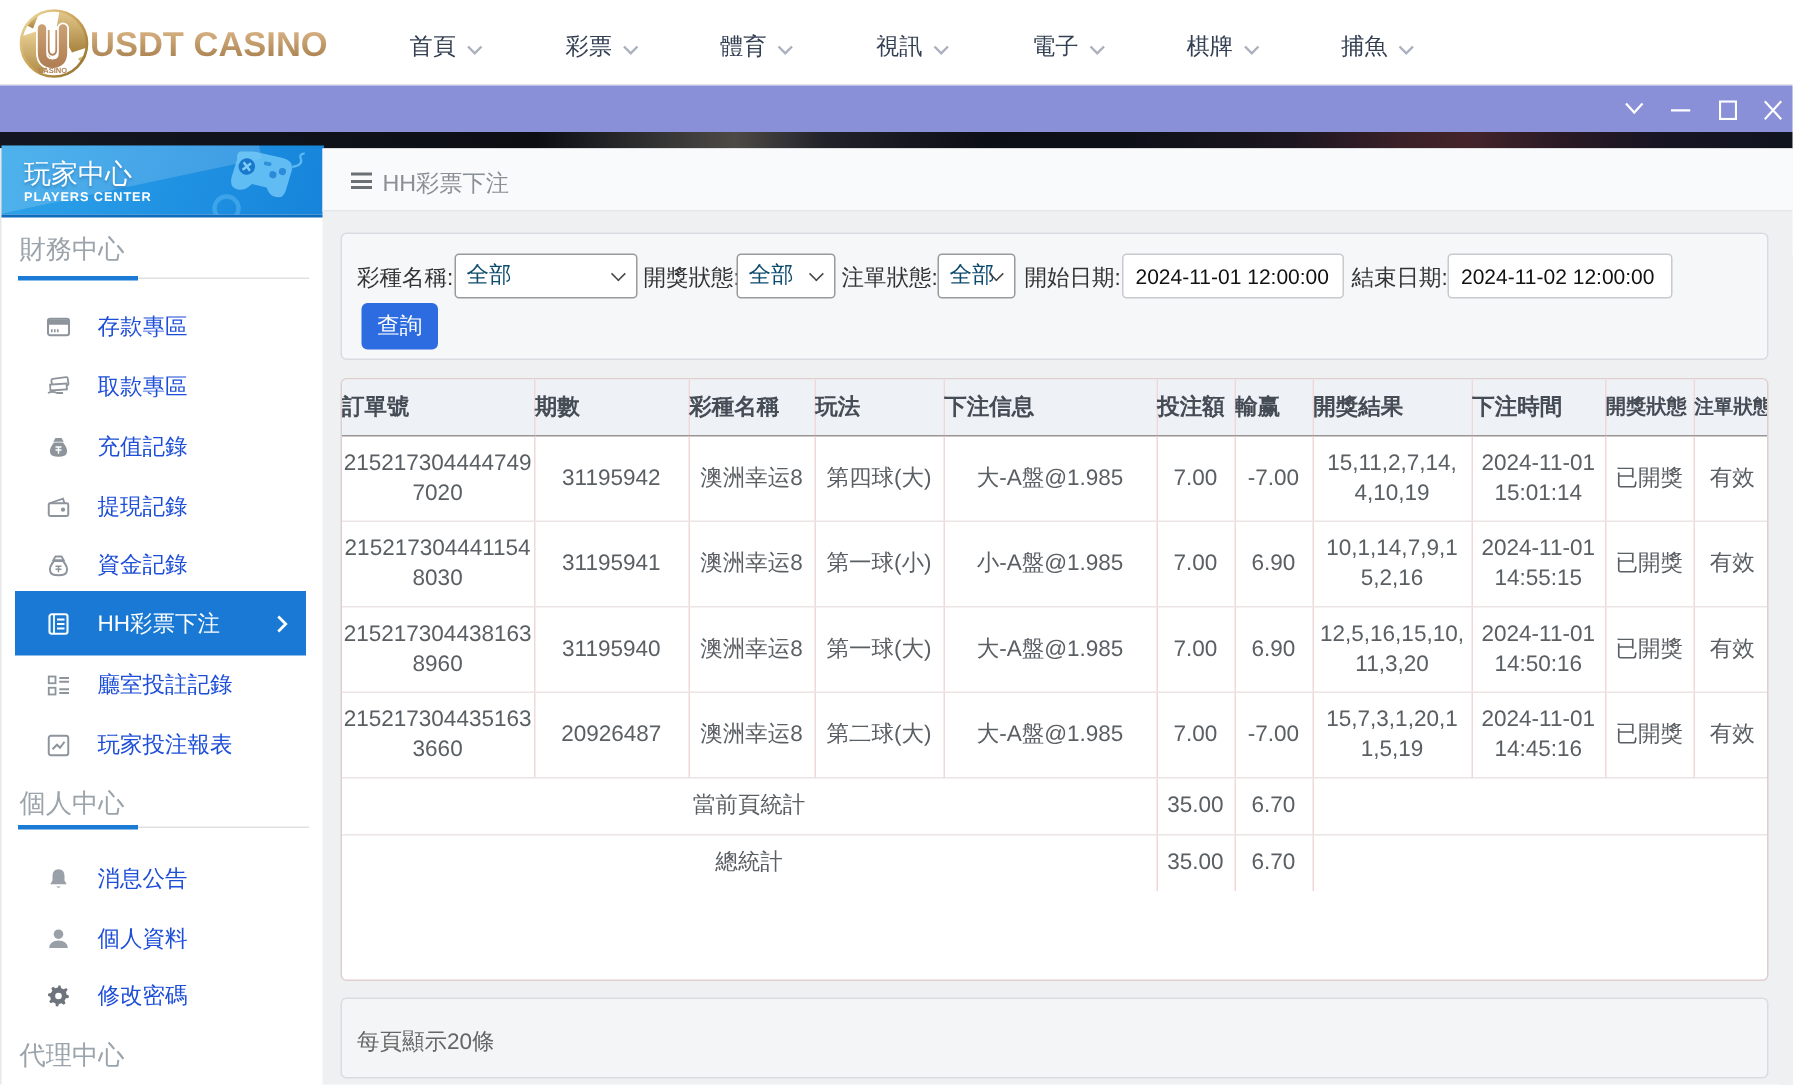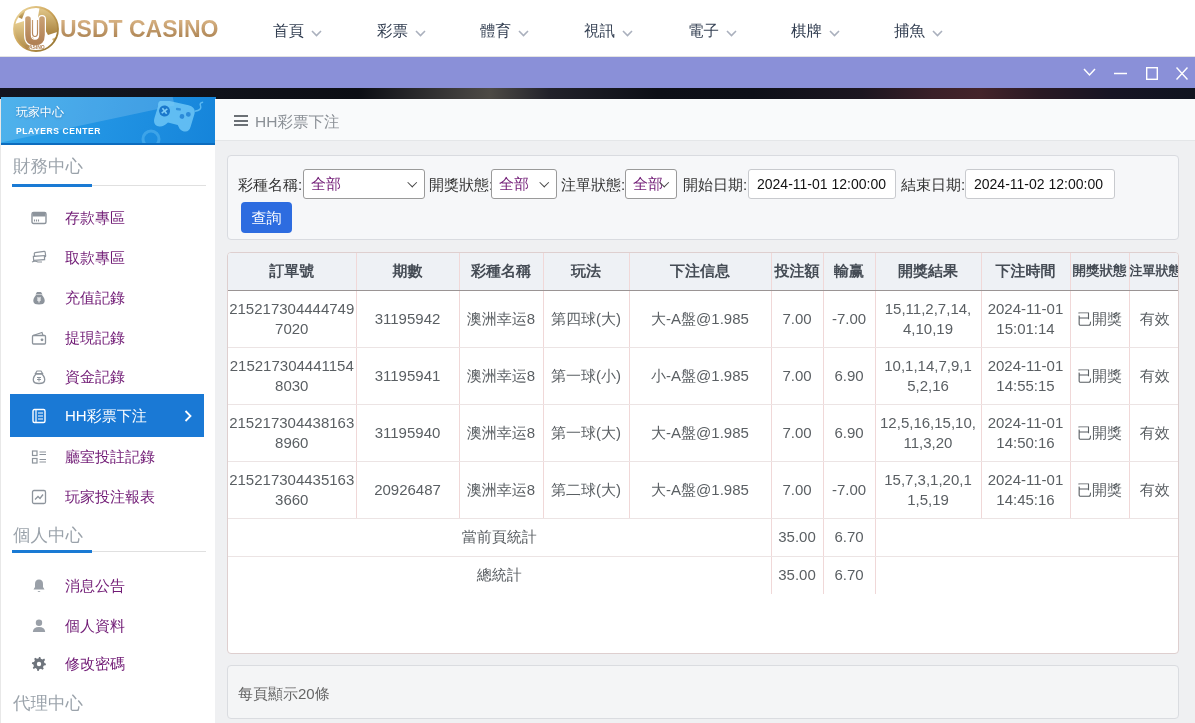--- a/index.html
+++ b/index.html
@@ -24,63 +24,63 @@
    #4d4a45 41%,#22222a 46%,#0d0f16 55%,#0e1018 63%,#1c1620 72%,#3a2028 78%,
    #44242a 82%,#2a1a24 87%,#171524 93%,#10141f 100%);}
 
 .sidebar{position:absolute;left:0;top:99px;width:215px;height:624px;background:#fff;
   border-left:1px solid #e8e8e8;}
 .sb-head{position:absolute;left:0;top:-2px;width:215px;height:48px;overflow:hidden;
   background:linear-gradient(105deg,#2ea4e9 0%,#2193e3 50%,#1584da 100%);
   border-bottom:2px solid #0d6cbe;}
 .sb-head:before{content:"";position:absolute;left:-30px;top:-25px;width:200px;height:55px;
   background:rgba(255,255,255,0.16);transform:rotate(-12deg);}
-.sb-head .t1{position:absolute;left:15px;top:7px;color:#fff;font-size:12px;
+.sb-head .t1{position:absolute;left:15px;top:7px;color:#fff;font-size:18px;
   text-shadow:0 1px 2px rgba(0,60,120,0.35);}
 .sb-head .t2{position:absolute;left:15px;top:29px;color:#fff;font-size:8.5px;
   font-weight:bold;letter-spacing:0.6px;}
 .sec{position:absolute;left:12px;font-size:17.5px;color:#9ba3ab;}
 .secline{position:absolute;left:11px;width:194px;height:1px;background:#e0e0e0;}
 .secline i{position:absolute;left:0;top:-1px;width:80px;height:3px;background:#1a7ad4;display:block;}
-.mi{position:absolute;left:0;width:215px;height:40px;color:#701a75;font-size:15px;}
+.mi{position:absolute;left:0;width:215px;height:40px;color:#1d4ed8;font-size:15px;}
 .mi .ic{position:absolute;left:30px;top:50%;margin-top:-8px;width:16px;height:16px;}
 .mi .tx{position:absolute;left:64px;top:50%;transform:translateY(-50%);}
 .mi.sel{left:9px;width:194px;height:43px;background:#1a79d5;color:#fff;}
 .mi.sel .ic{left:21px;}
 .mi.sel .tx{left:55px;}
 .mi.sel .arrow{position:absolute;right:12px;top:50%;transform:translateY(-50%);}
 
 .content{position:absolute;left:215px;top:99px;width:980px;height:624px;background:#eff0f2;}
 .chead{position:absolute;left:0;top:0;width:980px;height:42px;background:#f9fafb;
   border-bottom:1px solid #e4e6e8;}
 .chead .burger{position:absolute;left:19px;top:16px;width:14px;height:11px;}
 .chead .burger i{display:block;height:2px;background:#6b7075;margin-bottom:2.5px;}
 .chead .title{position:absolute;left:40px;top:13px;font-size:15.5px;color:#8b9096;}
 
 .fpanel{position:absolute;left:12px;top:56px;width:952px;height:85px;background:#f6f7f9;
   border:1px solid #d9dbe0;border-radius:4px;}
 .fpanel .lbl{position:absolute;top:20px;font-size:15px;color:#333;}
-.fpanel .sel{position:absolute;top:13px;height:30px;font-size:15px;color:#701a75;
+.fpanel .sel{position:absolute;top:13px;height:30px;font-size:15px;color:#0c4a6e;
   background:#fff;border:1px solid #9a9a9a;border-radius:3px;line-height:28px;
   padding-left:7px;}
 .fpanel .sel i{position:absolute;right:9px;top:9px;width:6.5px;height:6.5px;
   border-right:1.7px solid #444;border-bottom:1.7px solid #444;
   transform:rotate(45deg);}
 .fpanel input{position:absolute;top:13px;height:30px;font-size:14px;color:#111;
   background:#fff;border:1px solid #c8cace;border-radius:3px;
   font-family:"Liberation Sans",sans-serif;padding-left:8px;}
 .btn{position:absolute;left:13px;top:46px;width:51px;height:31px;background:#2d6ce0;
   border-radius:4px;color:#fff;font-size:15px;text-align:center;line-height:31px;}
 
 .tpanel{position:absolute;left:12px;top:153px;width:952px;height:402px;background:#fff;
   border:1px solid #decfcf;border-radius:4px;overflow:hidden;}
 table{border-collapse:collapse;width:952px;table-layout:fixed;font-size:15px;color:#5a5f63;}
 th{background:#eef1f5;color:#454c55;font-weight:bold;font-size:15px;height:37px;
   border-right:1px solid #f0d8d8;border-bottom:1px solid #9a9494;
-  white-space:nowrap;overflow:visible;text-align:center;}
+  white-space:nowrap;overflow:visible;text-align:left;}
 td{border-right:1px solid #f0d8d8;border-bottom:1px solid #ece4e4;text-align:center;
   height:57px;line-height:20px;word-break:break-all;padding:0;}
 td.res{padding:0 4px;}
 tr.sum td{height:38px;border-right:none;}
 tr.sum td.b{border-right:1px solid #f0d8d8;}
 th:last-child,td:last-child{border-right:none;}
 tr.sum:last-child td{border-bottom:none;}
 
 .pager{position:absolute;left:12px;top:566px;width:952px;height:54px;background:#f4f5f6;
   border:1px solid #dadce0;border-radius:4px;font-size:15px;color:#333;}

